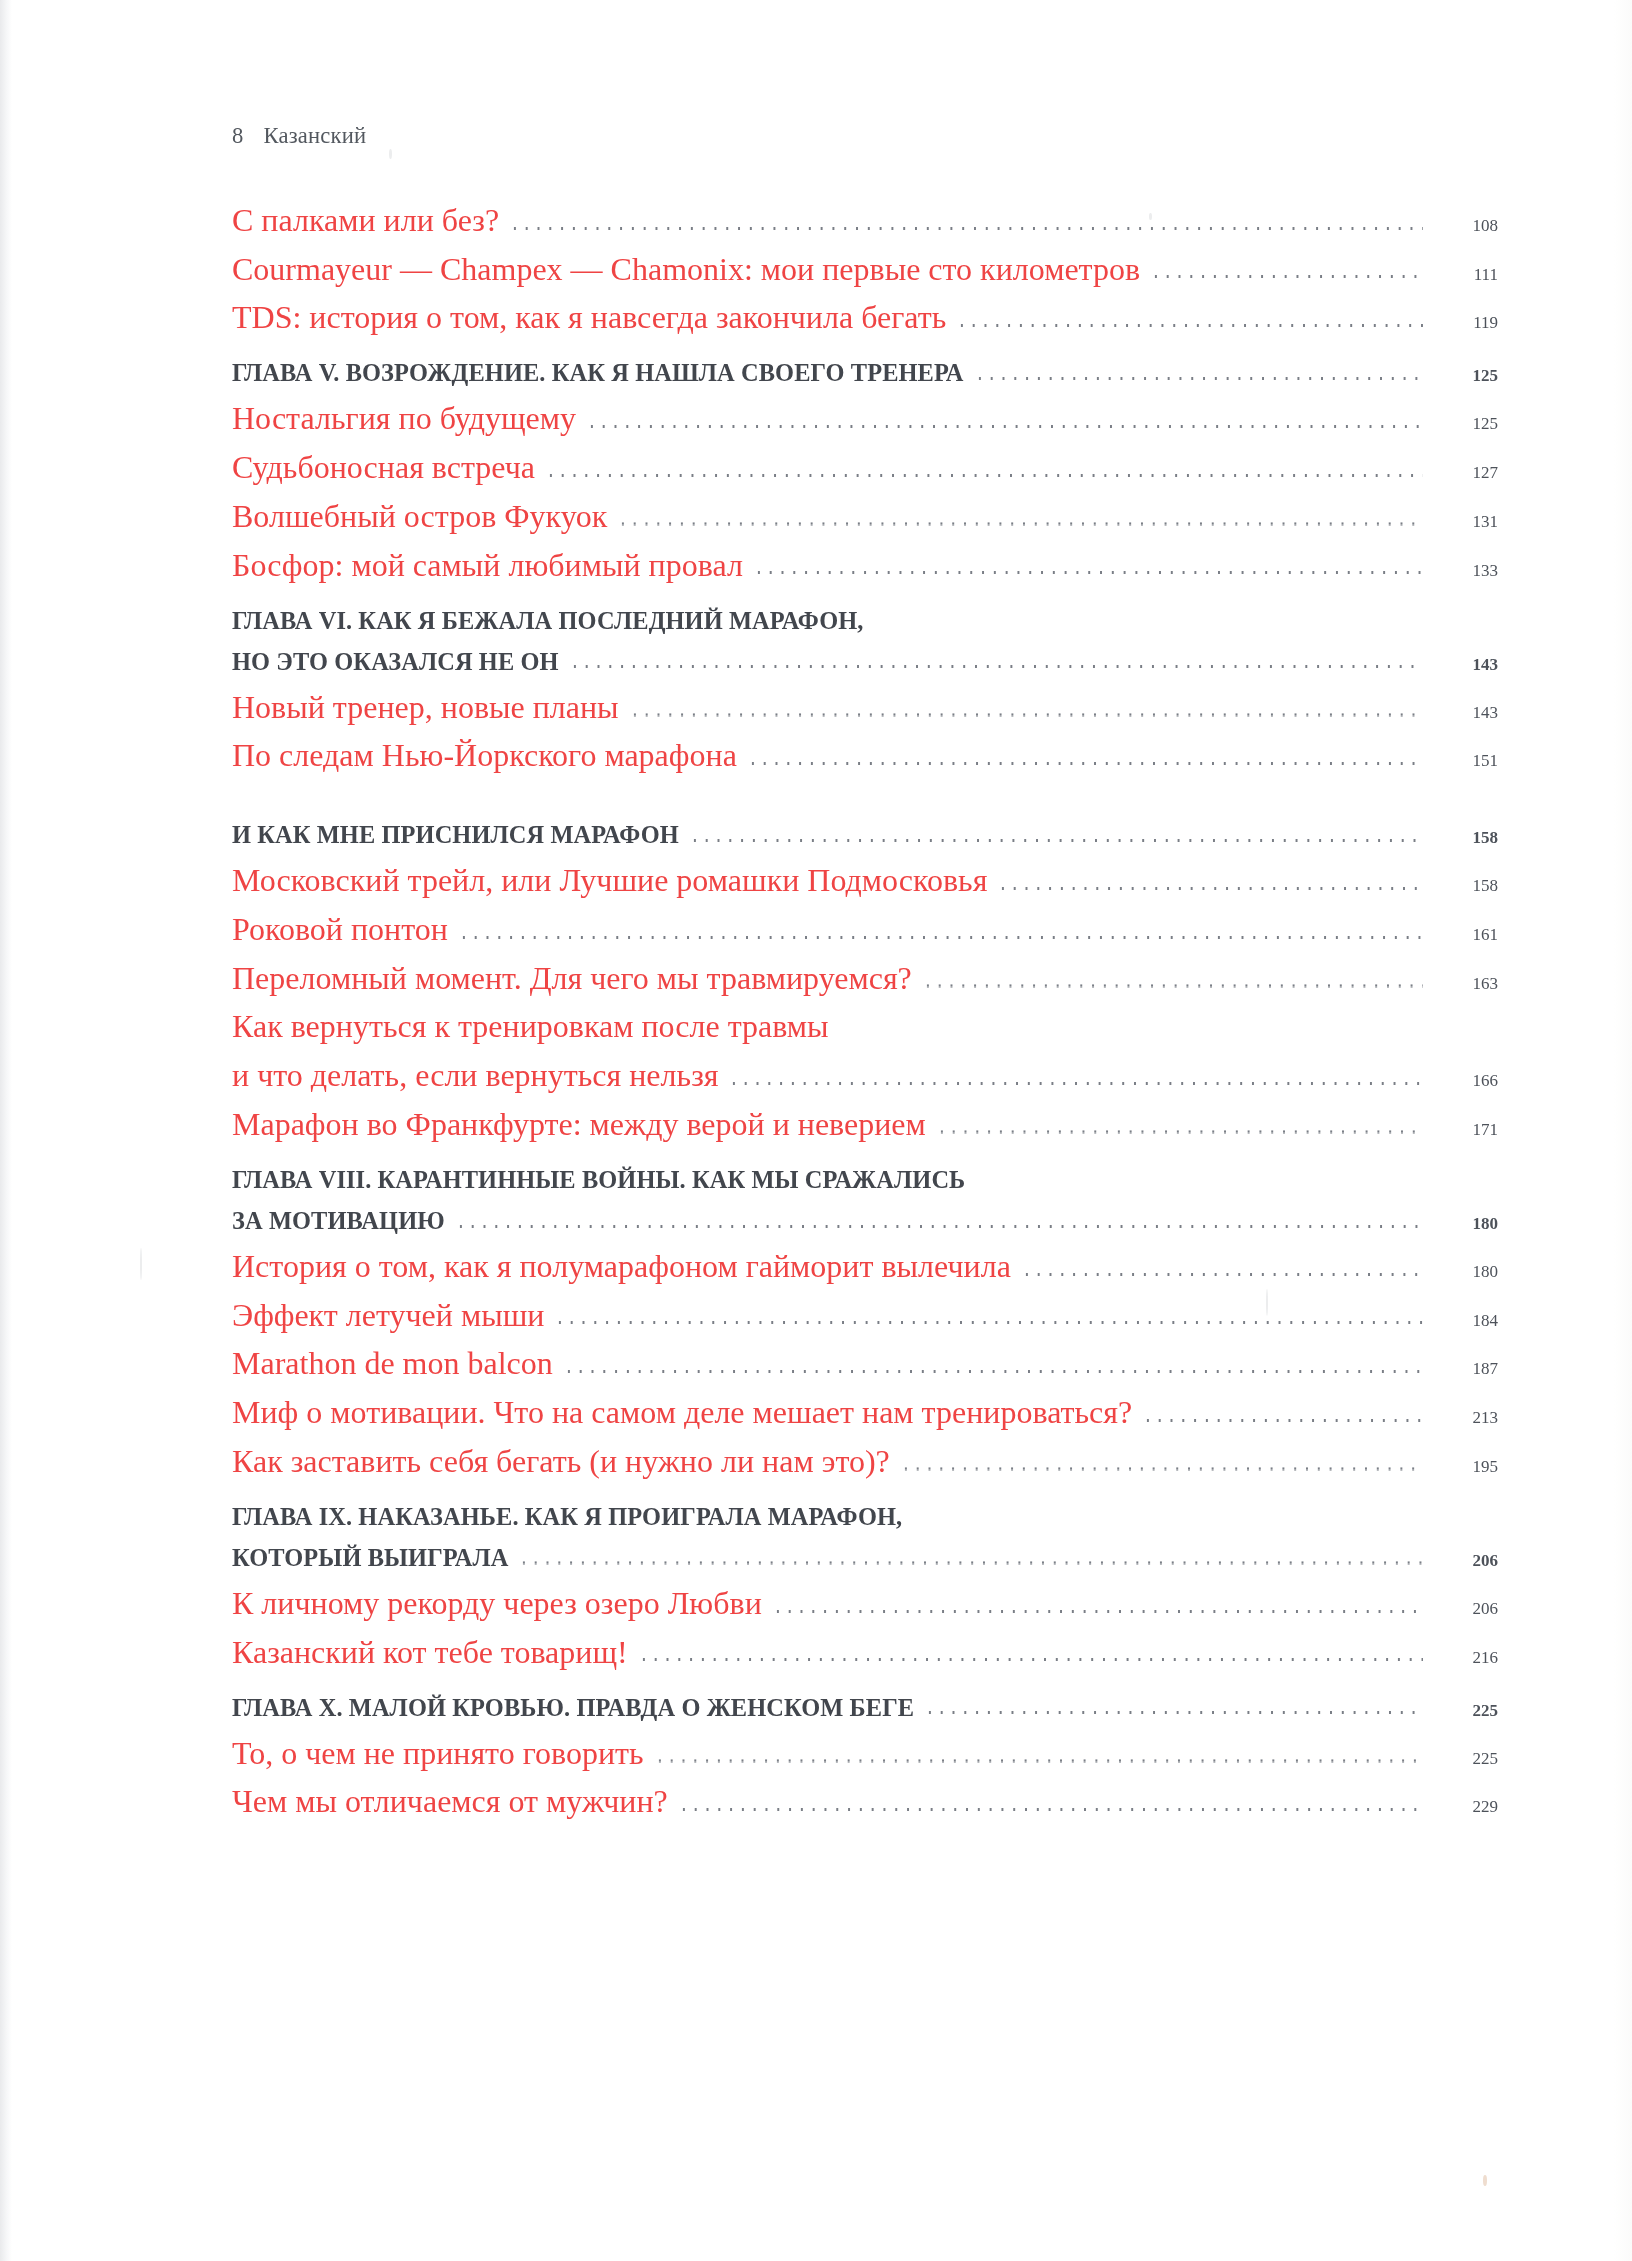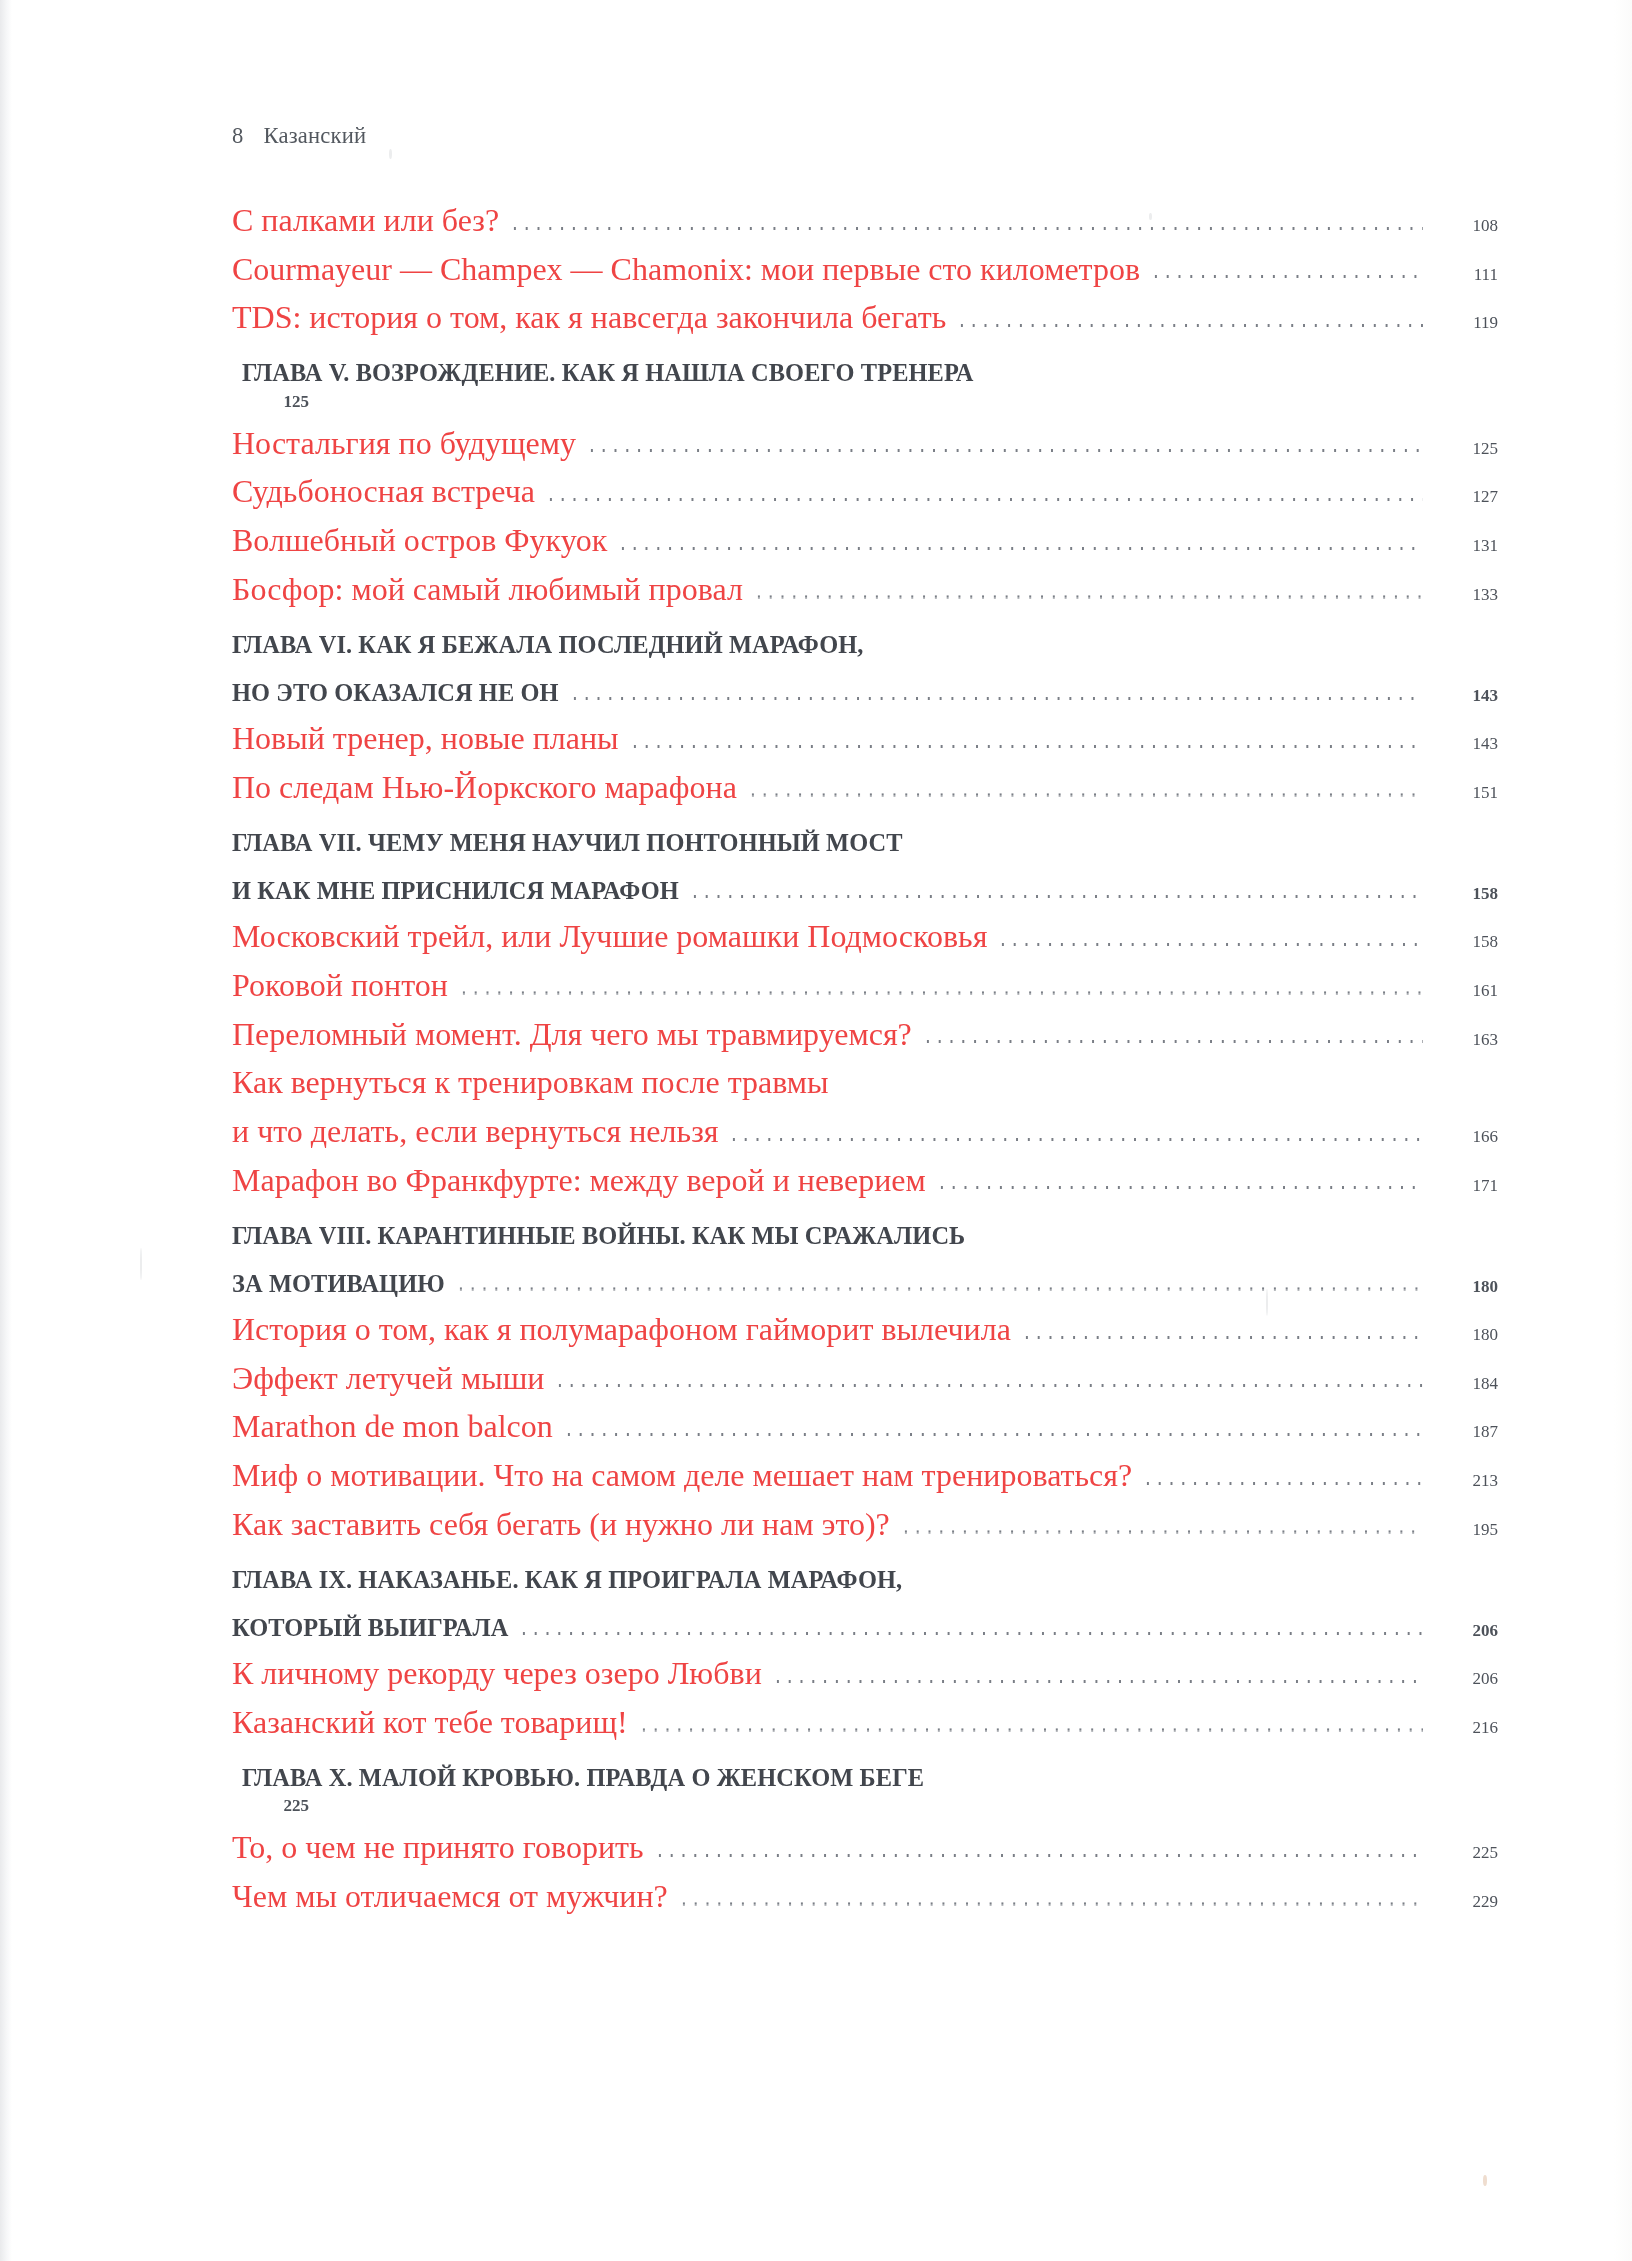--- a/index.html
+++ b/index.html
@@ -59,21 +59,21 @@
   .toc-row {
     display: flex;
     align-items: baseline;
     width: 100%;
     line-height: 1.0;
   }
 
   
   .toc-row.sub      { margin-bottom: 16.7px; }
   .toc-row.chapter  { margin-bottom: 16.7px; }
-  .gap-before-chapter { margin-top: 28px; flex-direction: column; }
+  .gap-before-chapter { margin-top: 28px; }
   .gap-tight          { margin-top: 0px; justify-content: space-between; }
 
   .label {
     white-space: nowrap;
     font-size: 32px;
     color: #ef4444;
   }
   .toc-row.sub .label {
     font-weight: 400;
   }
@@ -207,21 +207,20 @@
         <span class="label">Новый тренер, новые планы</span>
         <span class="leader"></span>
         <span class="page-no">143</span>
       </div>
       <div class="toc-row sub">
         <span class="label">По следам Нью-Йоркского марафона</span>
         <span class="leader"></span>
         <span class="page-no">151</span>
       </div>
       <div class="toc-row chapter noleader gap-before-chapter">
-        <span class="label">ГЛАВА VII. ЧЕМУ МЕНЯ НАУЧИЛ ПОНТОННЫЙ МОСТ</span>
         <span class="leader none"></span>
         <span class="page-no"></span>
       </div>
       <div class="toc-row chapter">
         <span class="label">И КАК МНЕ ПРИСНИЛСЯ МАРАФОН</span>
         <span class="leader"></span>
         <span class="page-no">158</span>
       </div>
       <div class="toc-row sub">
         <span class="label">Московский трейл, или Лучшие ромашки Подмосковья</span>

